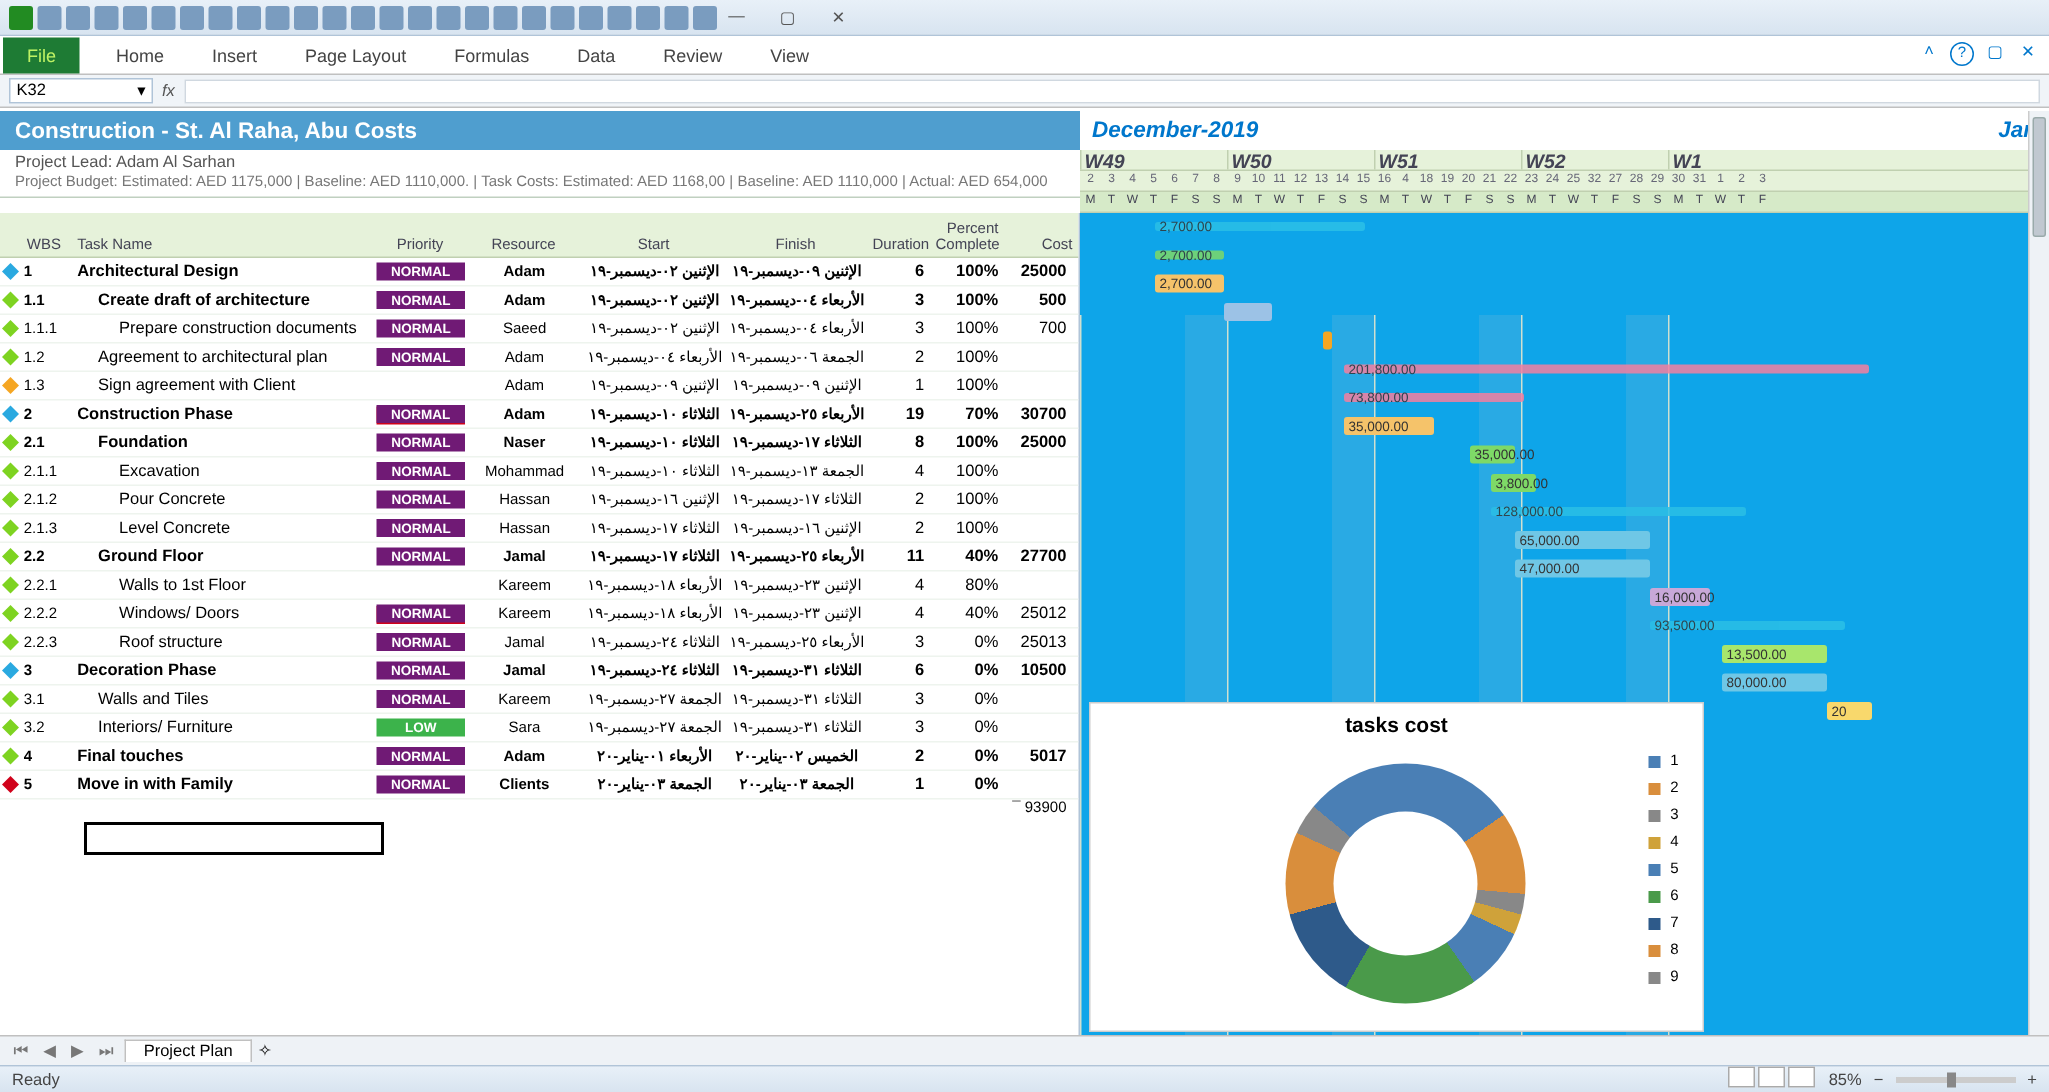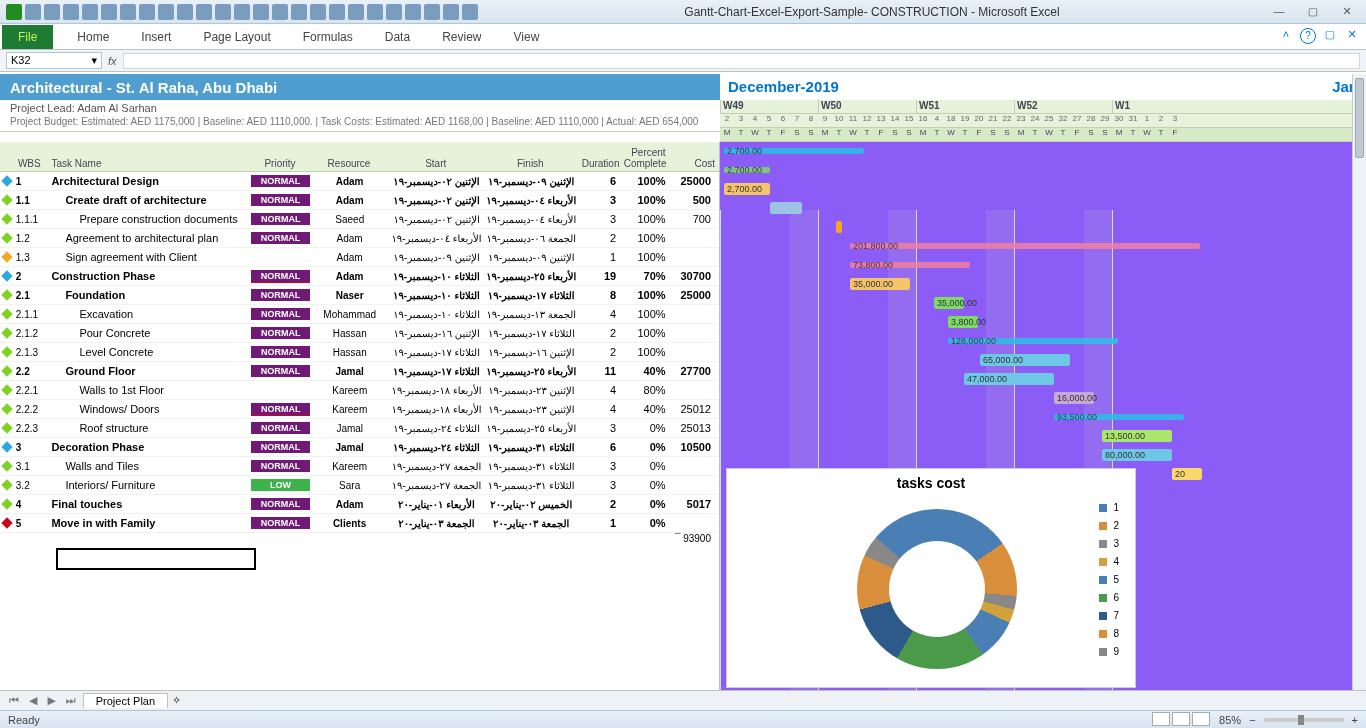--- a/index.html
+++ b/index.html
@@ -30,21 +30,21 @@
 .content { position:absolute; top:74px; bottom:38px; left:0; right:0; overflow:hidden; display:flex; flex-direction:column; }
 
 
 .sheet-title { background:#4f9ecf; color:#fff; font-weight:bold; font-size:15px; padding:4px 10px; height:26px; display:flex; align-items:center; }
 .sheet-sub1 { font-size:11px; color:#555; padding:2px 10px; }
 .sheet-sub2 { font-size:10px; color:#777; padding:0 10px 4px; border-bottom:1px solid #c0d0c0; }
 
 
 .split { flex:1; display:flex; overflow:hidden; position:relative;}
 .left { width:720px; overflow:hidden; border-right:1px solid #b0c4d8;}
-.right { flex:1; overflow:hidden; position:relative; background:#8b5cf6;}
+.right { flex:1; overflow:hidden; position:relative; background:#0ea5e9;padding-left:46px;}
 
 
 .colhdr { display:flex; background:#e6f2da; font-size:10px; color:#445; border-bottom:1px solid #c0d0b0; height:30px; align-items:flex-end; padding-bottom:2px;}
 .colhdr div { padding:0 4px; }
 
 
 .rows { }
 .row { display:flex; height:19px; align-items:center; font-size:11px; border-bottom:1px solid #eef4ee;}
 .row.bold { font-weight:bold; }
 .row .marker { width:14px; display:flex; justify-content:center; }
@@ -52,22 +52,22 @@
 .row .wbs { width:34px; padding-left:2px; font-size:10px;}
 .row .name { width:206px; padding-left:4px; overflow:hidden; white-space:nowrap; text-overflow:ellipsis;}
 .row .name.i1{padding-left:18px;} .row .name.i2{padding-left:32px;}
 .row .prio { width:60px; text-align:center; color:#fff; font-size:9px; font-weight:bold; padding:1px 0;}
 .row .res { width:80px; text-align:center; font-size:10px;}
 .row .start,.row .fin { width:96px; text-align:center; font-size:10px; direction:rtl;}
 .row .dur { width:42px; text-align:right; padding-right:4px;}
 .row .pct { width:50px; text-align:right; padding-right:4px;}
 .row .cost { width:50px; text-align:right; padding-right:8px;}
 .p-norm{background:#701a75;} .p-high{background:#d0021b;margin-top:40px;} .p-low{background:#3cb34b;}
-.gmonth{ color:#07c; font-size:15px; padding:4px 8px; height:26px; font-weight:600;}
-.gweek { height:14px; display:flex; background:#e6f2da; font-size:10px; color:#445; border-bottom:1px solid #c0d0b0;}
+.gmonth{ color:#07c; font-size:15px; padding:4px 8px; height:26px; font-weight:600;font-style:italic;}
+.gweek { height:14px; display:flex; background:#e6f2da; font-size:13px; color:#445; border-bottom:1px solid #c0d0b0;font-style:italic;}
 .gweek div{ width:14px; text-align:center;}
 .gweek .wk{ width:98px; text-align:left; padding-left:2px; font-weight:bold; border-left:1px solid #c0d0b0;}
 .gday { height:14px; display:flex; background:#e6f2da; font-size:8px; border-bottom:1px solid #c0d0b0;}
 .gday div{ width:14px; text-align:center; color:#667;}
 .gdow { height:14px; display:flex; background:#d6eac8; font-size:8px; border-bottom:1px solid #c0d0b0;}
 .gdow div{ width:14px; text-align:center; color:#445;}
 .ggrid { position:absolute; top:0; bottom:0; left:0; right:0; pointer-events:none; z-index:0;}
 .ggrid .col{ position:absolute; top:68px; bottom:0; width:14px; }
 .ggrid .col.we{ background:rgba(200,200,200,.15);}
 .ggrid .col.bl{ border-left:1px solid #d0e0d0;}
@@ -130,21 +130,20 @@
       <span></span>
       <span></span>
       <span></span>
       <span></span>
       <span></span>
       <span></span>
       <span></span>
       <span></span>
       <span></span>
   </div>
-  <div class="title">Gantt-Chart-Excel-Export-Sample- CONSTRUCTION  -  Microsoft Excel</div>
   <div class="winbtns">
     <span>—</span>
     <span>▢</span>
     <span>✕</span>
   </div>
 </div>
 
 <div class="ribbon">
   <div class="filetab">File</div>
   <div class="tab">Home</div>
@@ -167,21 +166,21 @@
       <span>K32</span>
       <span>▾</span>
     </div>
   <span class="fx">fx</span>
   <div style="flex:1;border:1px solid #d0d8e0;background:#fff;height:16px;"></div>
 </div>
 
 <div class="content">
   <div style="display:flex;">
     <div style="width:720px;">
-      <div class="sheet-title">Architectural - St. Al Raha, Abu Dhabi</div>
+      <div class="sheet-title">Construction - St. Al Raha, Abu Costs</div>
       <div class="sheet-sub1">Project Lead: Adam Al Sarhan</div>
       <div class="sheet-sub2">Project Budget: Estimated: AED 1175,000  |  Baseline: AED 1110,000.  |  Task Costs: Estimated:  AED 1168,00  |  Baseline: AED 1110,000  |  Actual: AED 654,000</div>
     </div>
     <div style="flex:1;position:relative;">
       <div class="gmonth"><span>December-2019</span><span style="float:right;color:#07c;">Jan</span></div>
       <div class="gweek" id="gweek">
           <div class="wk">W49</div>
           <div class="wk">W50</div>
           <div class="wk">W51</div>
           <div class="wk">W52</div>
@@ -609,21 +608,21 @@
           <div class="grow">
             <div class="gbar" style="left: 214px; width: 30px; background: rgb(126, 217, 103);">35,000.00</div>
           </div>
           <div class="grow">
             <div class="gbar" style="left: 228px; width: 30px; background: rgb(126, 217, 103);">3,800.00</div>
           </div>
           <div class="grow">
             <div class="gbar sum" style="left: 228px; width: 170px; background: rgb(43, 191, 230); color: rgb(51, 51, 51);">128,000.00</div>
           </div>
           <div class="grow">
-            <div class="gbar" style="left: 260px; width: 90px; background: rgb(111, 199, 230);">65,000.00</div>
+            <div class="gbar" style="left: 244px; width: 90px; background: rgb(111, 199, 230);">65,000.00</div>
           </div>
           <div class="grow">
             <div class="gbar" style="left: 244px; width: 90px; background: rgb(111, 199, 230);">47,000.00</div>
           </div>
           <div class="grow">
             <div class="gbar" style="left: 334px; width: 40px; background: rgb(200, 168, 216);">16,000.00</div>
           </div>
           <div class="grow">
             <div class="gbar sum" style="left: 334px; width: 130px; background: rgb(43, 191, 230); color: rgb(51, 51, 51);">93,500.00</div>
           </div>

